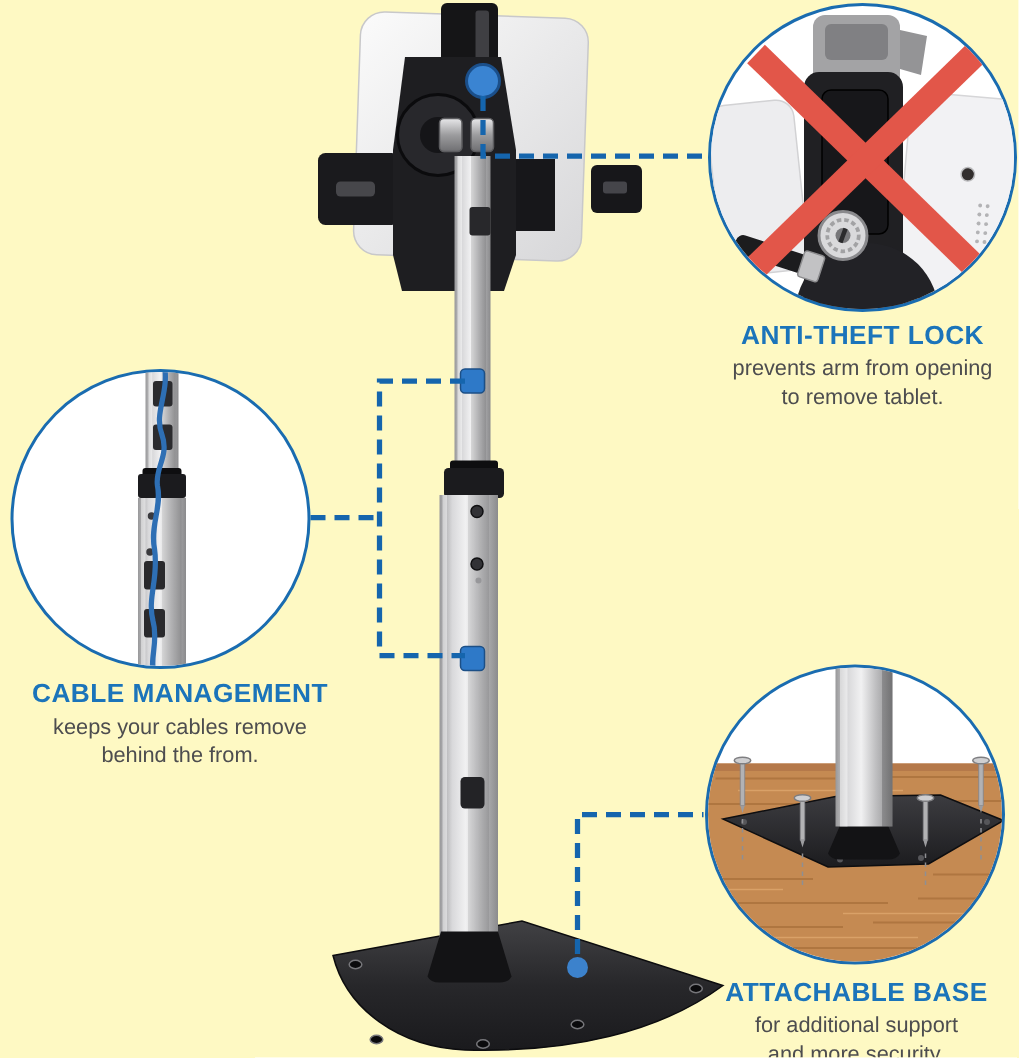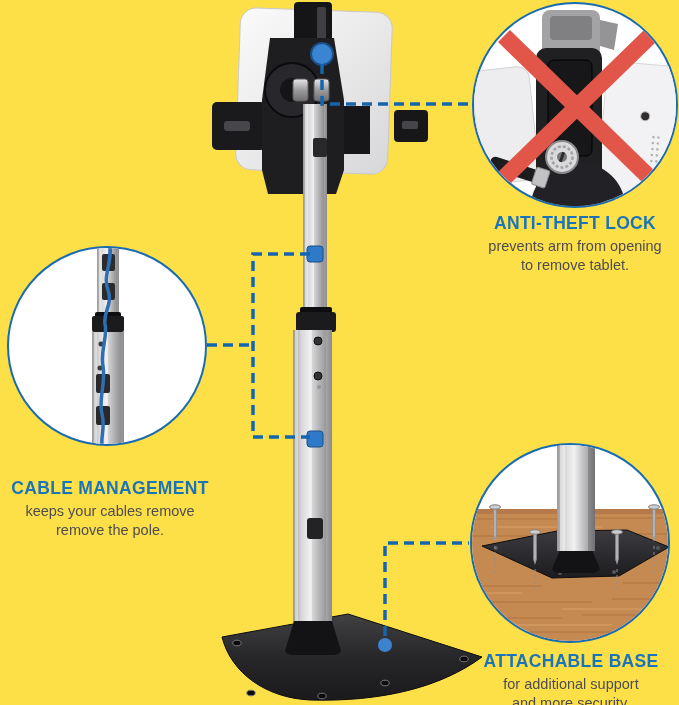--- a/index.html
+++ b/index.html
@@ -1,17 +1,17 @@
 <!DOCTYPE html>
 <html><head>
 <meta charset="utf-8">
 <style>
   html,body{margin:0;padding:0;background:#fff;}
   .canvas{
-    position:relative;width:679px;height:705px;background:#fde047;overflow:hidden;
+    position:relative;width:679px;height:705px;background:#fef9c3;overflow:hidden;
     font-family:"Liberation Sans",sans-serif;
   }
   .abs{position:absolute;left:0;top:0;}
   .callout-circle{
     position:absolute;border-radius:50%;border:2.5px solid #1a6cb0;
     overflow:hidden;background:#fff;box-sizing:border-box;
   }
   .callout-circle svg{display:block;}
   .callout-text{position:absolute;text-align:center;}
   .callout-title{
@@ -284,24 +284,24 @@
       </g>
     </svg>
   </div>
 
   <div class="callout-text" style="left:450px;top:213px;width:250px;">
     <div class="callout-title">ANTI-THEFT LOCK</div>
     <div class="callout-desc">prevents arm from opening</div>
     <div class="callout-desc">to remove tablet.</div>
   </div>
 
-  <div class="callout-text" style="left:4px;top:452px;width:212px;margin-top:26px;">
+  <div class="callout-text" style="left:14px;top:452px;width:212px;">
     <div class="callout-title">CABLE MANAGEMENT</div>
     <div class="callout-desc">keeps your cables remove</div>
-    <div class="callout-desc">remove the pole.</div>
+    <div class="callout-desc">behind the from.</div>
   </div>
 
   <div class="callout-text" style="left:452px;top:651px;width:238px;">
     <div class="callout-title">ATTACHABLE BASE</div>
     <div class="callout-desc">for additional support</div>
     <div class="callout-desc">and more security.</div>
   </div>
 
 </div>
 

